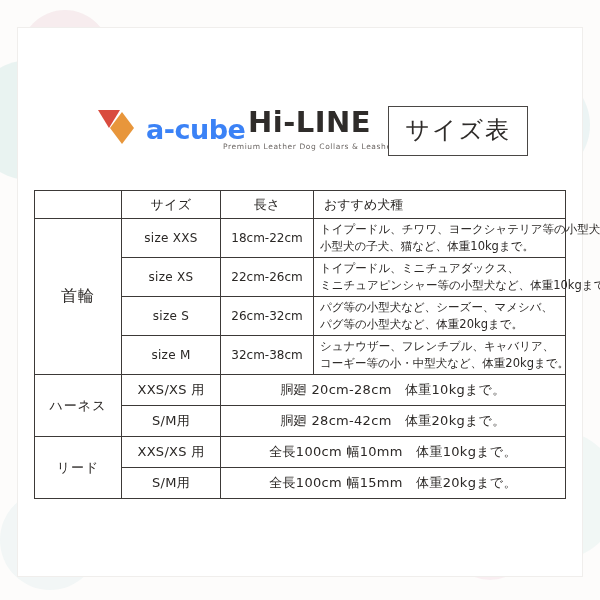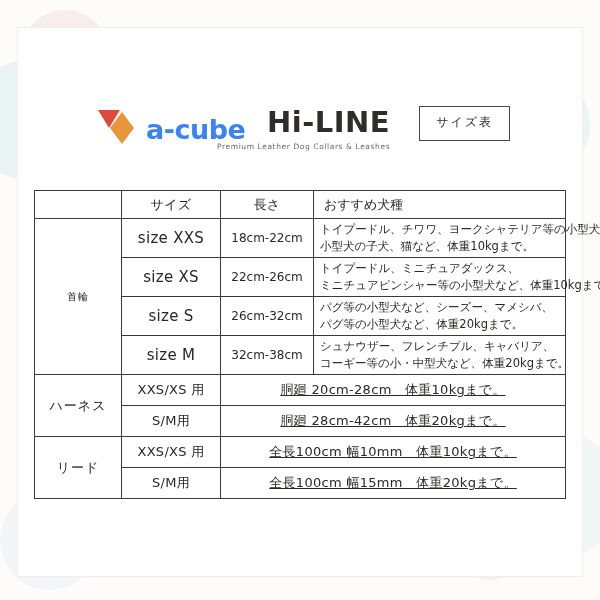--- a/index.html
+++ b/index.html
@@ -70,48 +70,48 @@
     font-size: 27px;
     font-weight: 700;
     color: #3b82f6;
     letter-spacing: -0.5px;
     line-height: 1;
     padding-bottom: 3px;
   }
 
   .hiline-wrap {
     position: absolute;
-    left: 199px;
+    left: 205px;
     top: 80px;
-    text-align: right;
+    text-align: center;
   }
   .hiline {
     font-family: "DejaVu Sans", sans-serif;
     font-size: 29px;
     font-weight: 700;
     color: #2f2c2a;
     letter-spacing: 0.5px;
     line-height: 1;
   }
   .hiline-sub {
     margin-top: 5px;
     font-family: "DejaVu Sans", sans-serif;
     font-size: 7.5px;
     letter-spacing: 0.6px;
     color: #6b6663;
     white-space: nowrap;
   }
 
   .size-chip {
     position: absolute;
-    right: 72px;
+    right: 54px;
     top: 78px;
     border: 1.5px solid #4a4745;
     padding: 7px 16px 9px 16px;
-    font-size: 12px;
+    font-size: 24px;
     color: #2f2c2a;
     letter-spacing: 2px;
     font-family: "DejaVu Sans", sans-serif;
     background: #fff;
   }
 
   table.sizes {
     position: absolute;
     left: 16px;
     top: 162px;
@@ -122,27 +122,27 @@
   }
   table.sizes td {
     border: 1px solid #3c3937;
     padding: 0 6px;
     color: #2a2725;
     vertical-align: middle;
   }
   td.cat {
     width: 74px;
     text-align: center;
-    font-size: 10px;
+    font-size: 16px;
     letter-spacing: 1px;
   }
   td.sz {
     width: 86px;
     text-align: center;
-    font-size: 15px;
+    font-size: 12px;
     letter-spacing: 0.3px;
   }
   td.len {
     width: 80px;
     text-align: center;
     font-size: 12px;
   }
   td.desc {
     font-size: 11.5px;
     line-height: 1.5;
@@ -157,21 +157,20 @@
     text-align: left;
     padding-left: 10px;
   }
   tr.hrow td { height: 27px; margin-top: 26px; }
   tr.collar td { height: 38px; }
   tr.other td { height: 30px; font-size: 13px; text-align: center; }
   td.merged-desc {
     text-align: center;
     font-size: 12.5px;
     letter-spacing: 0.3px;
-    text-decoration: underline;
   }
   .nb { white-space: nowrap; }
 </style>
 </head>
 <body>
 
 <div class="page">
   <div class="blob b1"></div>
   <div class="blob b2"></div>
   <div class="blob b3"></div>

